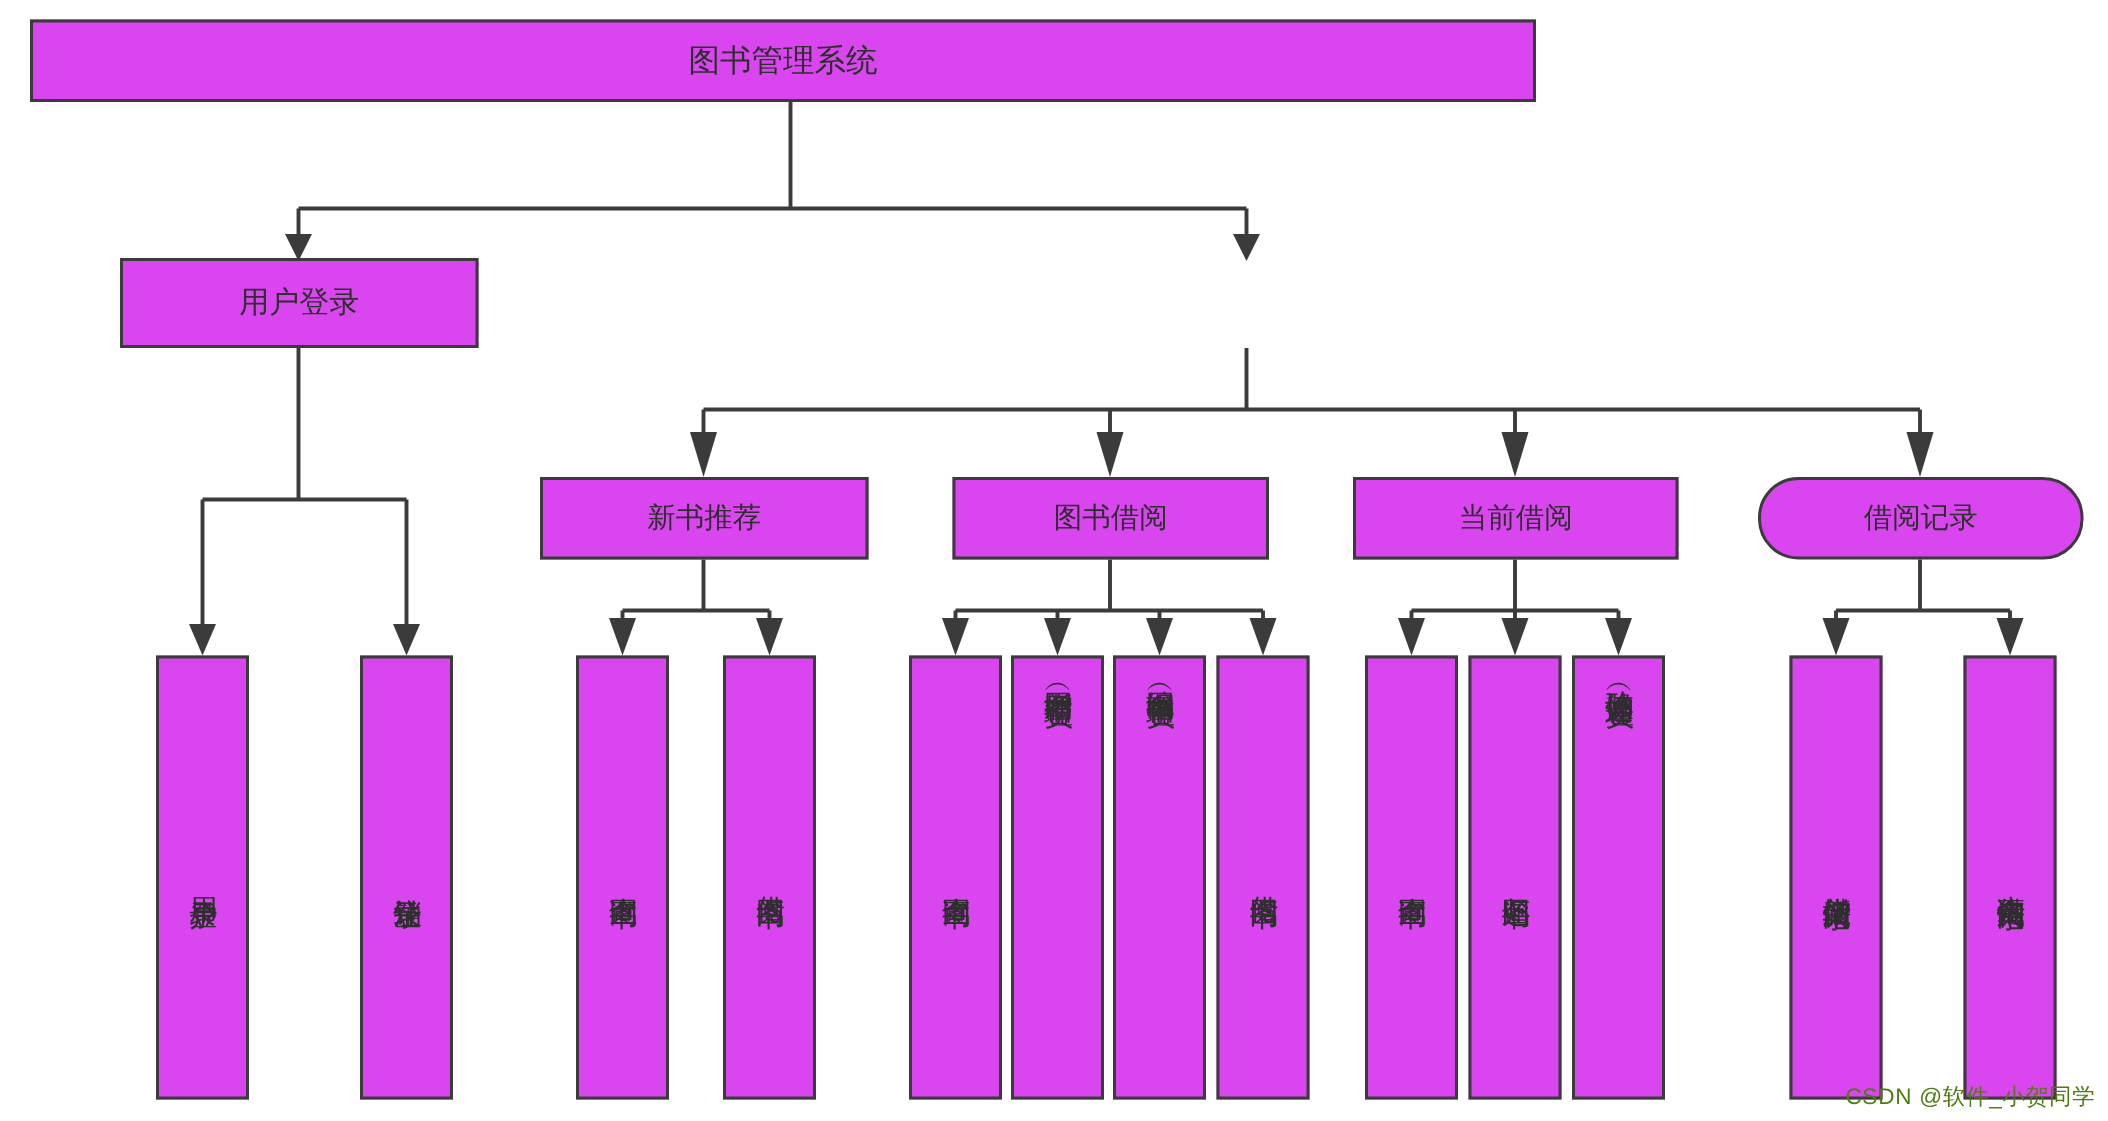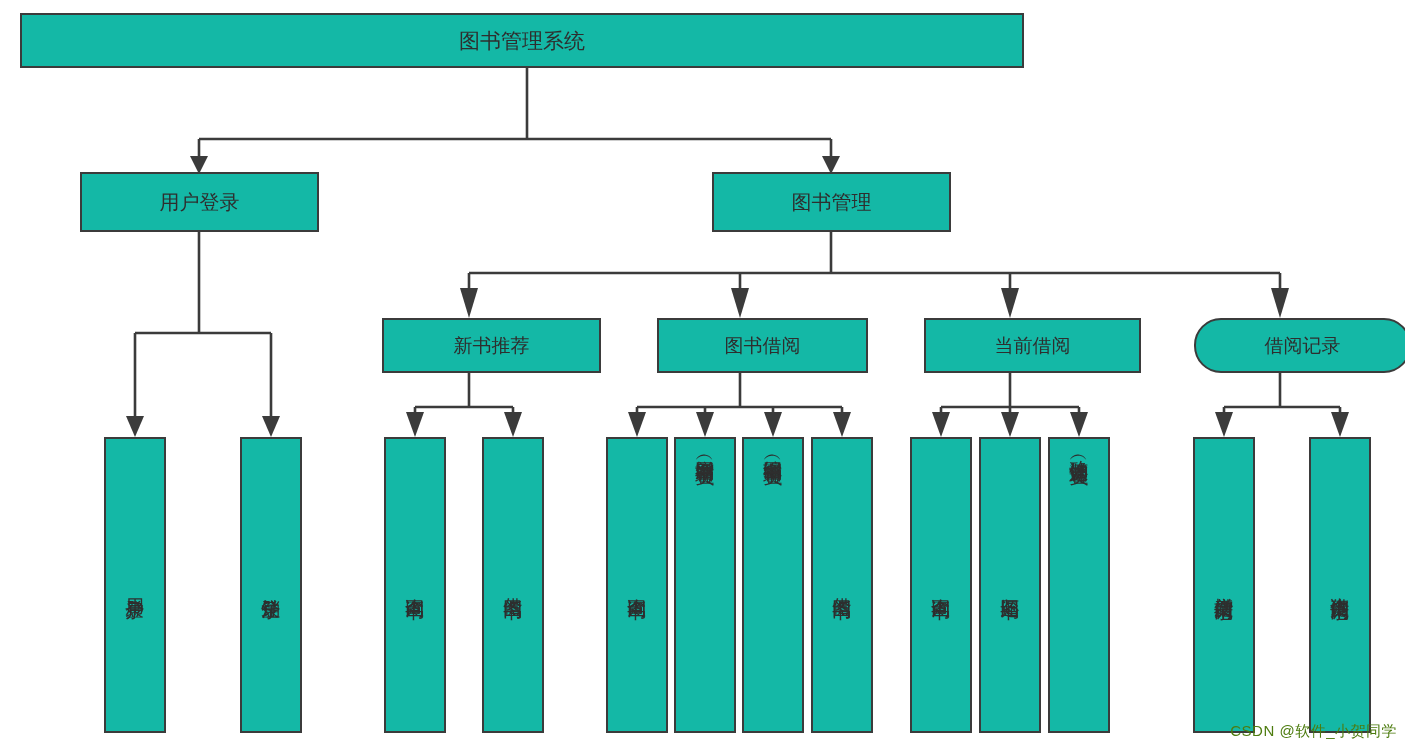--- a/index.html
+++ b/index.html
@@ -12,32 +12,32 @@
     overflow:hidden;
     position:relative;
   }
   #diagram{
     position:absolute;left:0;top:0;width:1405px;height:747px;
   }
   .node{
     position:absolute;
     box-sizing:border-box;
     border:2px solid #3b3b3b;
-    background:#14b8a6;
+    background:#d946ef;
     display:flex;
     align-items:center;
     justify-content:center;
     color:#2e2e2e;
     line-height:1.12;
     white-space:pre-line;
     text-align:center;
   }
   .node.root{font-size:21px;}
   .node.l2{font-size:20px;}
-  .node.l3{font-size:19px;margin-left:22px;}
+  .node.l3{font-size:19px;}
   .node.leaf{
     font-size:19px;
     writing-mode:vertical-rl;
     text-orientation:upright;
     letter-spacing:1px;
     padding:6px 0;
     align-items:center;
     justify-content:center;
   }
   .node.leaf.tall{justify-content:flex-start;}
@@ -120,21 +120,20 @@
     <path class="lnk" d="M1224,407 L1340,407"></path>
     <path class="lnk" d="M1224,407 L1224,414"></path>
     <path class="lnk" d="M1340,407 L1340,414"></path>
     <polygon class="arw" points="1215,412 1233,412 1224,437"></polygon>
     <polygon class="arw" points="1331,412 1349,412 1340,437"></polygon>
   </svg>
 
   <div class="node root" style="left:20px;top:13px;width:1004px;height:55px;">图书管理系统</div>
 
   <div class="node l2" style="left:80px;top:172px;width:239px;height:60px;">用户登录</div>
-  <div class="node l2" style="left:712px;top:172px;width:239px;height:60px;">图书管理</div>
 
   <div class="node l3" style="left:360px;top:318px;width:219px;height:55px;">新书推荐</div>
   <div class="node l3" style="left:635px;top:318px;width:211px;height:55px;">图书借阅</div>
   <div class="node l3" style="left:902px;top:318px;width:217px;height:55px;">当前借阅</div>
   <div class="node l3" style="left:1172px;top:318px;width:217px;height:55px;border-radius:27px;">借阅记录</div>
 
   <div class="node leaf" style="left:104px;top:437px;width:62px;height:296px;">用户登录</div>
   <div class="node leaf" style="left:240px;top:437px;width:62px;height:296px;">注销登录</div>
 
   <div class="node leaf" style="left:384px;top:437px;width:62px;height:296px;">查询图书</div>

